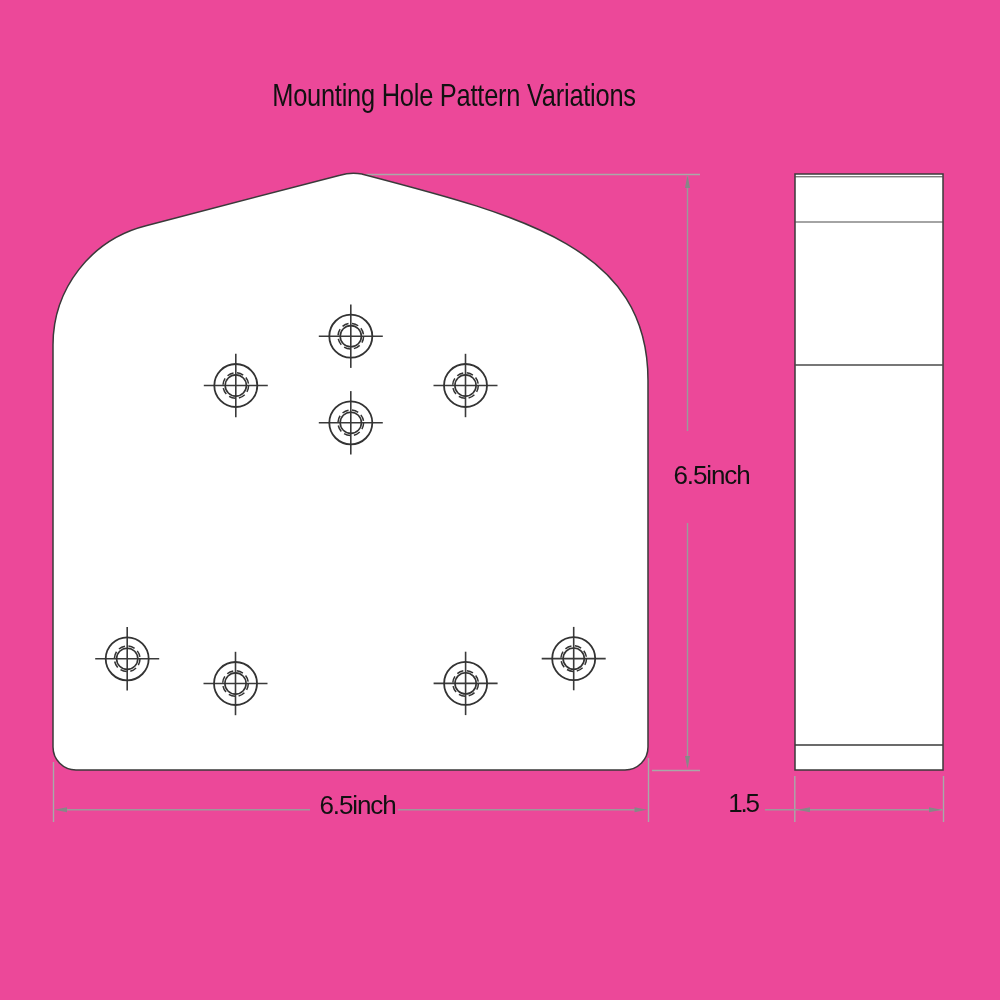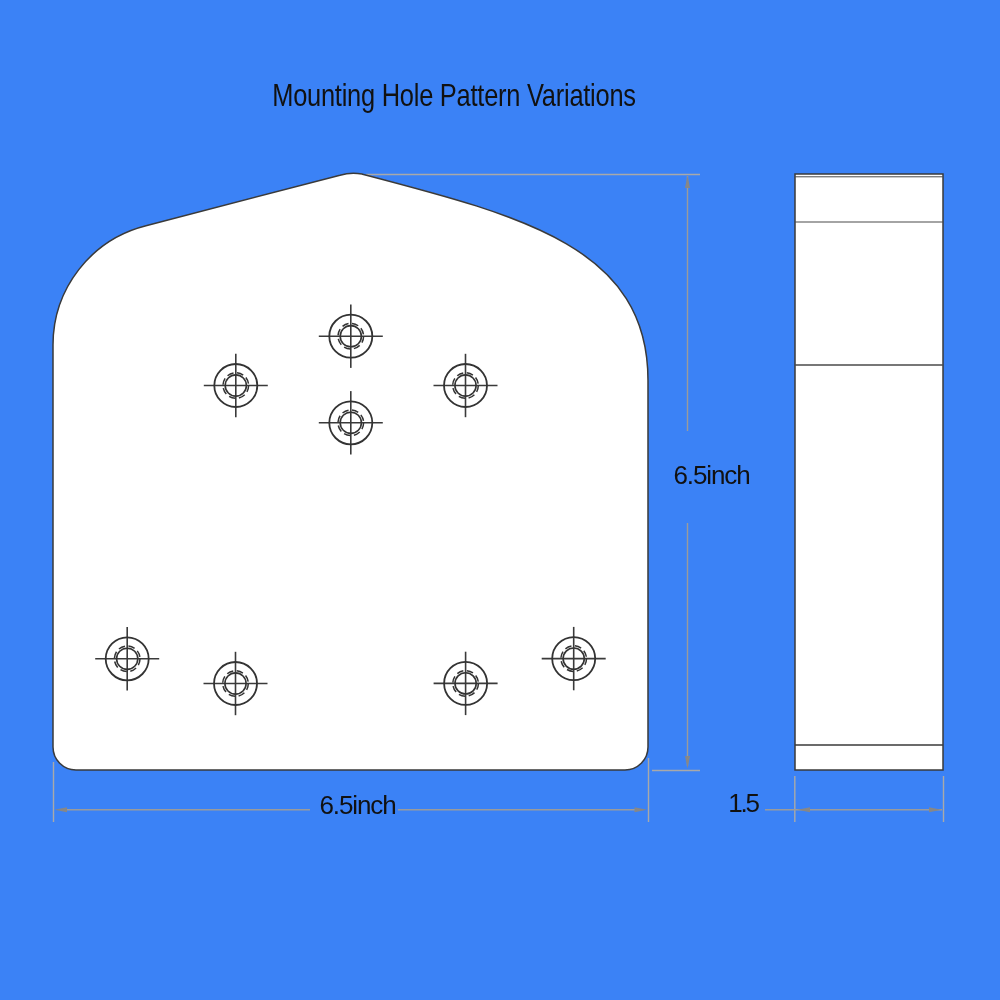--- a/index.html
+++ b/index.html
@@ -1,16 +1,16 @@
 <!DOCTYPE html>
 <html><head>
 <meta charset="utf-8">
 <style>
   html,body{margin:0;padding:0;background:#ffffff;}
-  .page{width:1000px;height:1000px;position:relative;background:#3b82f6;}
+  .page{width:1000px;height:1000px;position:relative;background:#ec4899;}
   text{font-family:"Liberation Sans", sans-serif;fill:#111111;}
 </style>
 </head>
 <body>
 <div class="page">
 <svg width="1000" height="1000" viewBox="0 0 1000 1000">
   <defs>
     <g id="hole">
 
       <line x1="-32" y1="0" x2="32" y2="0" stroke="#3a3a3a" stroke-width="1.6"></line>

